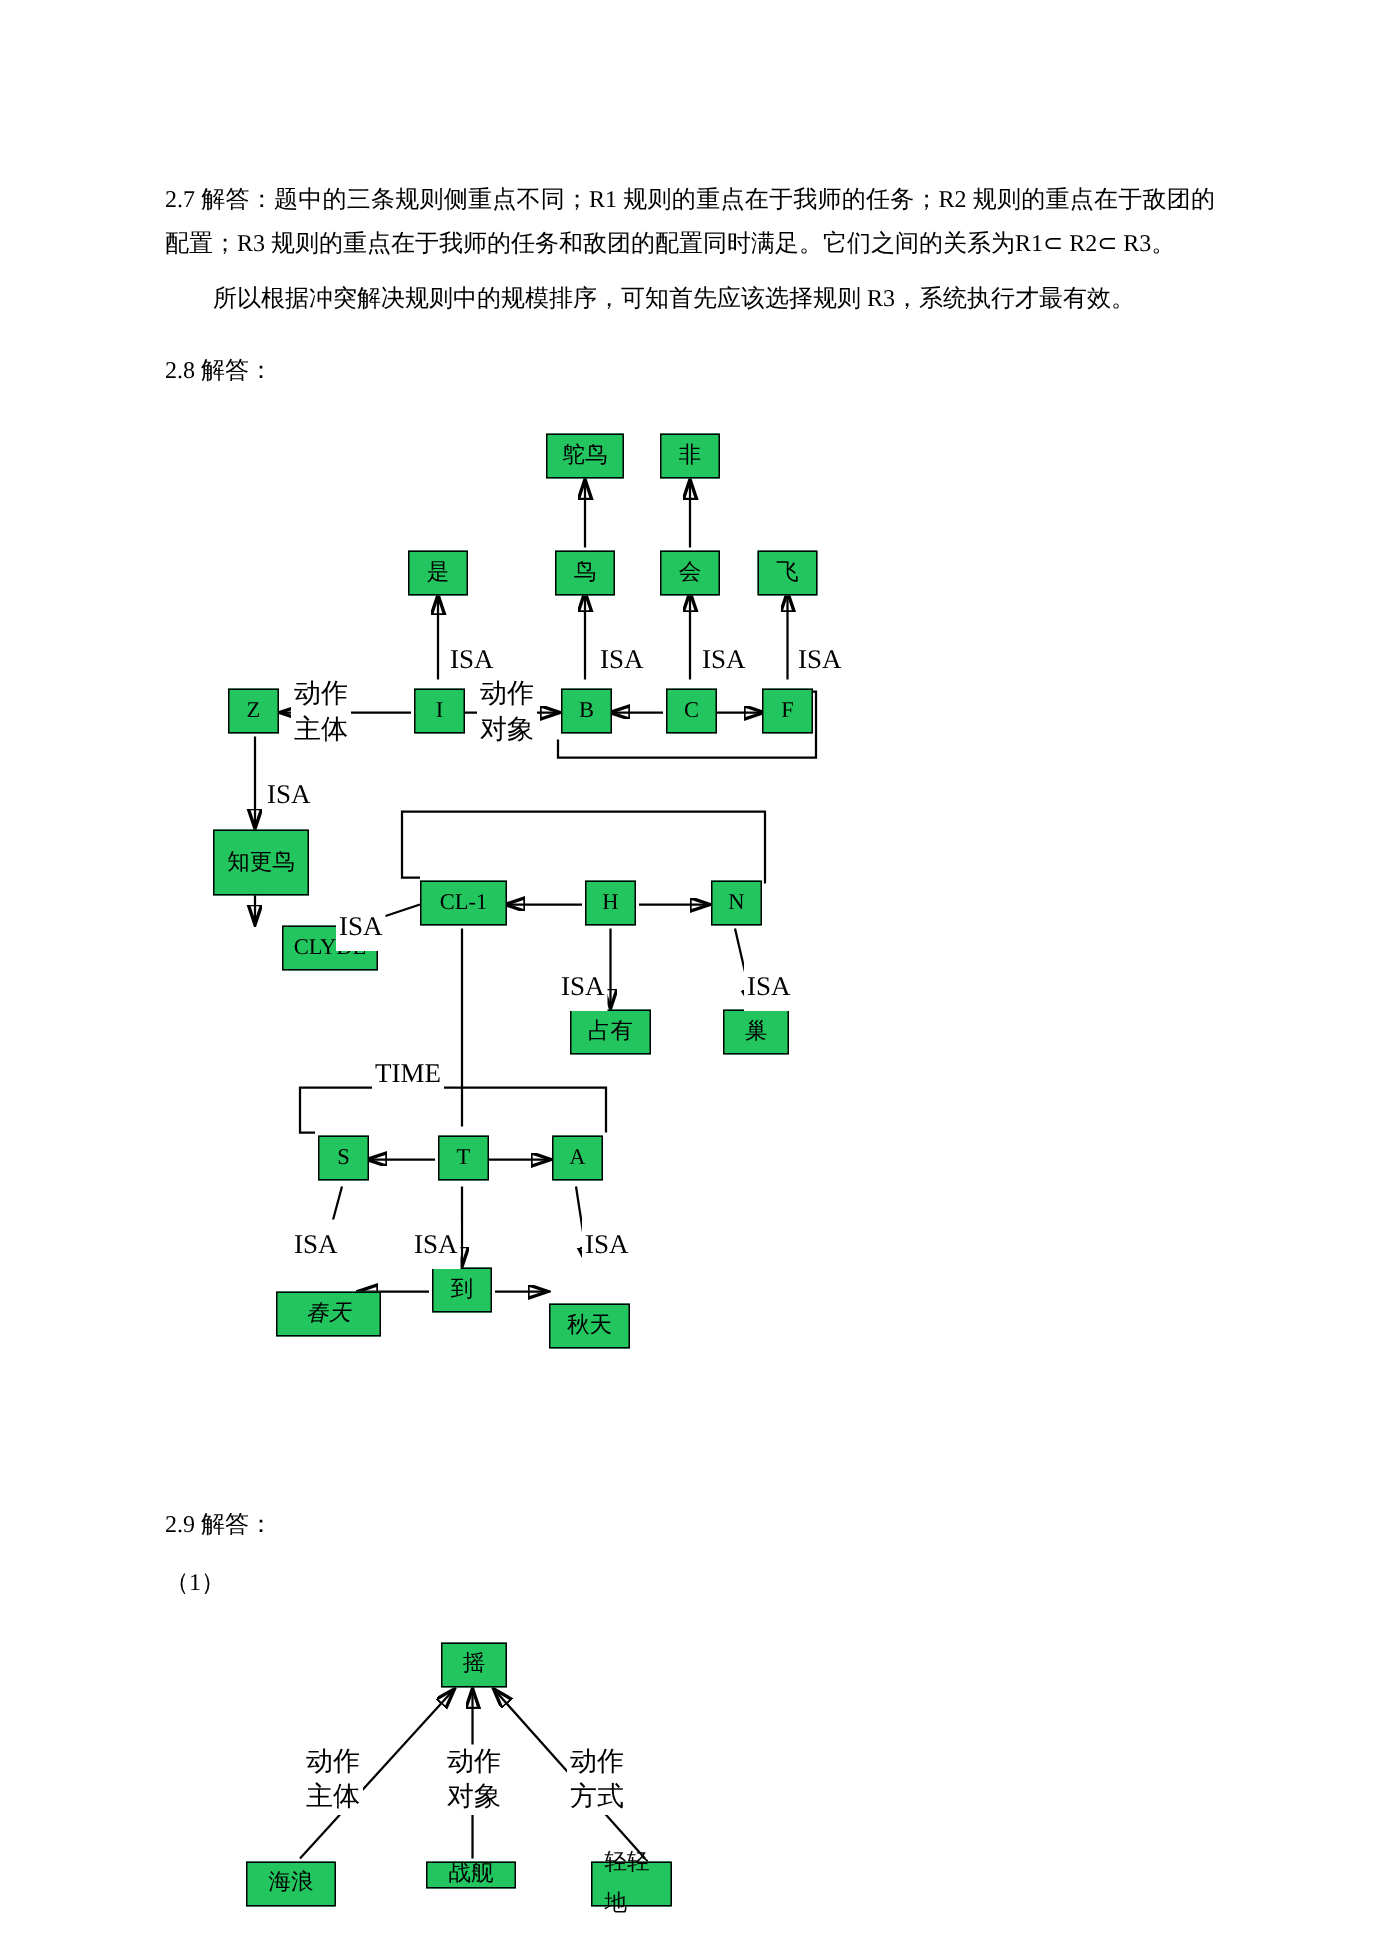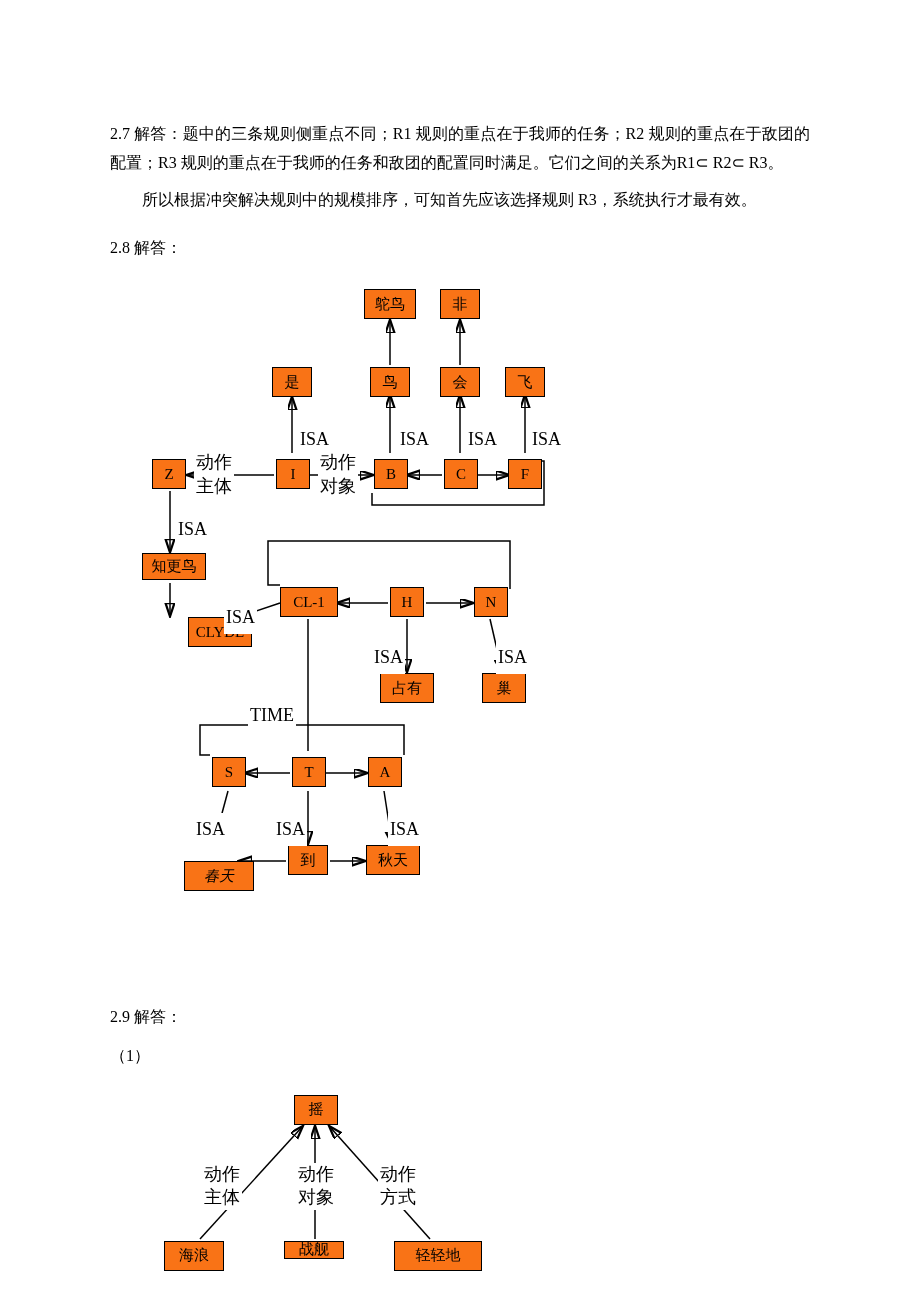--- a/index.html
+++ b/index.html
@@ -2,21 +2,21 @@
 <html><head>
 <meta charset="utf-8">
 <style>
 body { font-family: "SimSun", "宋体", serif; font-size: 16px; line-height: 1.8; margin: 0; padding: 120px 110px; background: #fff; color: #000; width: 700px; }
 .paragraph { margin-bottom: 8px; text-align: justify; }
 .indent { text-indent: 2em; }
 .section-label { margin-top: 20px; margin-bottom: 10px; }
 .diagram { position: relative; margin: 20px 0 20px 30px; }
 .diagram1 { height: 700px; width: 560px; }
 .diagram2 { height: 200px; width: 380px; margin-left: 40px; }
-.node { position: absolute; border: 1.5px solid #000; background: #f97316; display: flex; align-items: center; justify-content: center; padding: 4px 8px; font-size: 15px; min-width: 20px; min-height: 18px; box-sizing: border-box; }
+.node { position: absolute; border: 1.5px solid #000; background: #22c55e; display: flex; align-items: center; justify-content: center; padding: 4px 8px; font-size: 15px; min-width: 20px; min-height: 18px; box-sizing: border-box; }
 .label { position: absolute; font-size: 18px; background: #fff; padding: 0 2px; white-space: nowrap; }
 svg.arrows { position: absolute; top: 0; left: 0; overflow: visible; pointer-events: none; }
 svg.arrows line, svg.arrows path { stroke: #000; stroke-width: 1.5; fill: none; }
 </style>
 </head>
 <body>
 
 <div class="paragraph">2.7 解答：题中的三条规则侧重点不同；R1 规则的重点在于我师的任务；R2 规则的重点在于敌团的配置；R3 规则的重点在于我师的任务和敌团的配置同时满足。它们之间的关系为R1⊂ R2⊂ R3。</div>
 <div class="paragraph indent">所以根据冲突解决规则中的规模排序，可知首先应该选择规则 R3，系统执行才最有效。</div>
 
@@ -91,37 +91,37 @@
 <div class="node" style="left:230px;top:84px;width:40px;height:30px;">鸟</div>
 <div class="node" style="left:300px;top:84px;width:40px;height:30px;">会</div>
 <div class="node" style="left:365px;top:84px;width:40px;height:30px;">飞</div>
 
 <div class="node" style="left:12px;top:176px;width:34px;height:30px;">Z</div>
 <div class="node" style="left:136px;top:176px;width:34px;height:30px;">I</div>
 <div class="node" style="left:234px;top:176px;width:34px;height:30px;">B</div>
 <div class="node" style="left:304px;top:176px;width:34px;height:30px;">C</div>
 <div class="node" style="left:368px;top:176px;width:34px;height:30px;">F</div>
 
-<div class="node" style="left:2px;top:270px;width:64px;height:27px;">知更鸟</div>
+<div class="node" style="left:2px;top:270px;width:64px;height:44px;">知更鸟</div>
 
 <div class="node" style="left:2px;top:334px;width:64px;height:30px;margin-left:46px;">CLYDE</div>
 <div class="node" style="left:140px;top:304px;width:58px;height:30px;">CL-1</div>
 <div class="node" style="left:250px;top:304px;width:34px;height:30px;">H</div>
 <div class="node" style="left:334px;top:304px;width:34px;height:30px;">N</div>
 
 <div class="node" style="left:240px;top:390px;width:54px;height:30px;">占有</div>
 <div class="node" style="left:342px;top:390px;width:44px;height:30px;">巢</div>
 
 <div class="node" style="left:72px;top:474px;width:34px;height:30px;">S</div>
 <div class="node" style="left:152px;top:474px;width:34px;height:30px;">T</div>
 <div class="node" style="left:228px;top:474px;width:34px;height:30px;">A</div>
 
 <div class="node" style="left:44px;top:578px;width:70px;height:30px;font-style:italic;">春天</div>
 <div class="node" style="left:148px;top:562px;width:40px;height:30px;">到</div>
-<div class="node" style="left:226px;top:562px;width:54px;height:30px;">秋天</div>
+<div class="node" style="left:226px;top:586px;width:54px;height:30px;">秋天</div>
 
 <div class="label" style="left:158px;top:140px;">ISA</div>
 <div class="label" style="left:258px;top:140px;">ISA</div>
 <div class="label" style="left:326px;top:140px;">ISA</div>
 <div class="label" style="left:390px;top:140px;">ISA</div>
 <div class="label" style="left:54px;top:168px;line-height:1.3;white-space:pre;">动作
 主体</div>
 <div class="label" style="left:178px;top:168px;line-height:1.3;white-space:pre;">动作
 对象</div>
 <div class="label" style="left:36px;top:230px;">ISA</div>
@@ -144,20 +144,20 @@
           <path d="M0,0 L0,6 L9,3 z" fill="#000"></path>
         </marker>
 </defs>
 <line x1="50" y1="148" x2="152" y2="36" marker-end="url(#ah2)"></line>
 <line x1="165" y1="148" x2="165" y2="36" marker-end="url(#ah2)"></line>
 <line x1="280" y1="148" x2="180" y2="36" marker-end="url(#ah2)"></line>
 </svg>
 <div class="node" style="left:144px;top:4px;width:44px;height:30px;">摇</div>
 <div class="node" style="left:14px;top:150px;width:60px;height:30px;">海浪</div>
 <div class="node" style="left:134px;top:150px;width:60px;height:14px;">战舰</div>
-<div class="node" style="left:244px;top:150px;width:88px;height:30px;">轻轻地</div>
+<div class="node" style="left:244px;top:150px;width:54px;height:30px;">轻轻地</div>
 <div class="label" style="left:52px;top:72px;line-height:1.3;white-space:pre;">动作
 主体</div>
 <div class="label" style="left:146px;top:72px;line-height:1.3;white-space:pre;">动作
 对象</div>
 <div class="label" style="left:228px;top:72px;line-height:1.3;white-space:pre;">动作
 方式</div>
 </div>
 
 </body></html>

